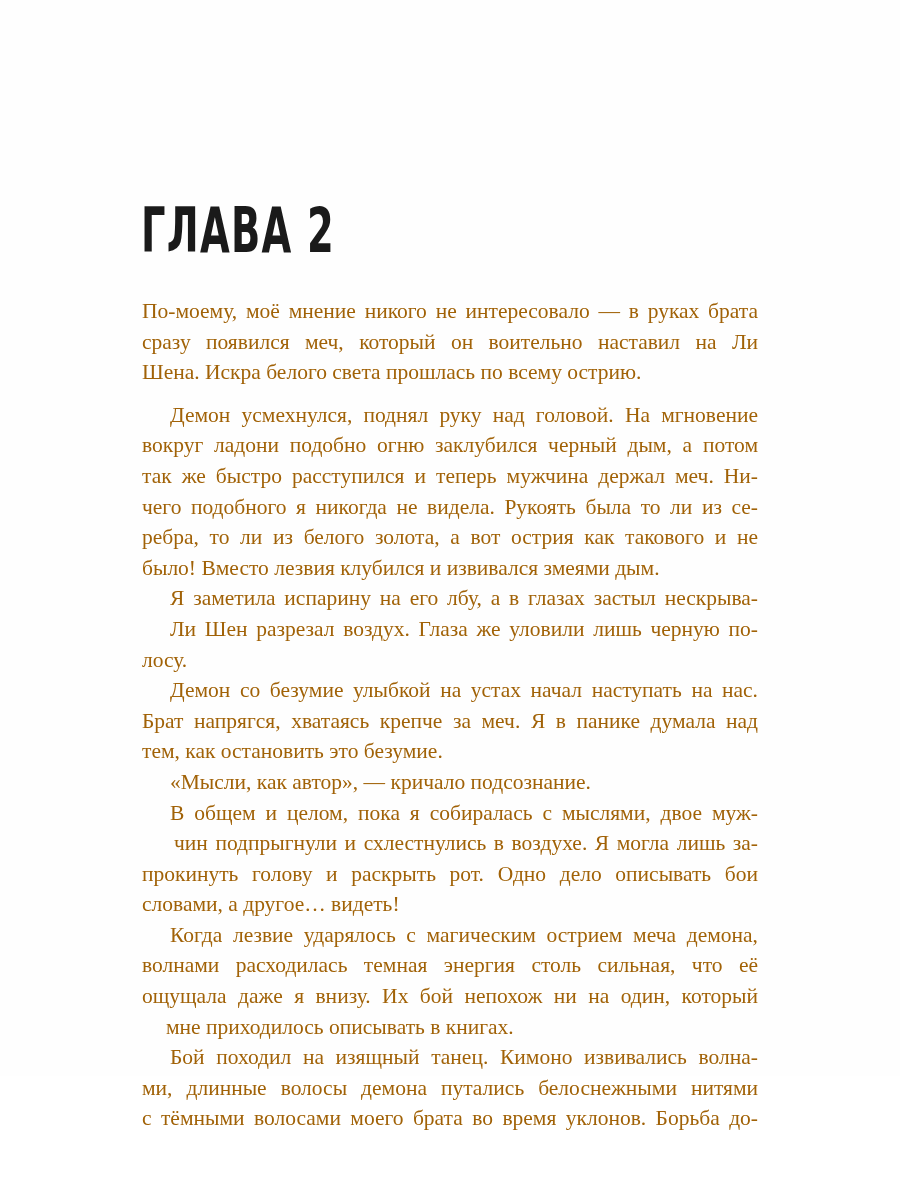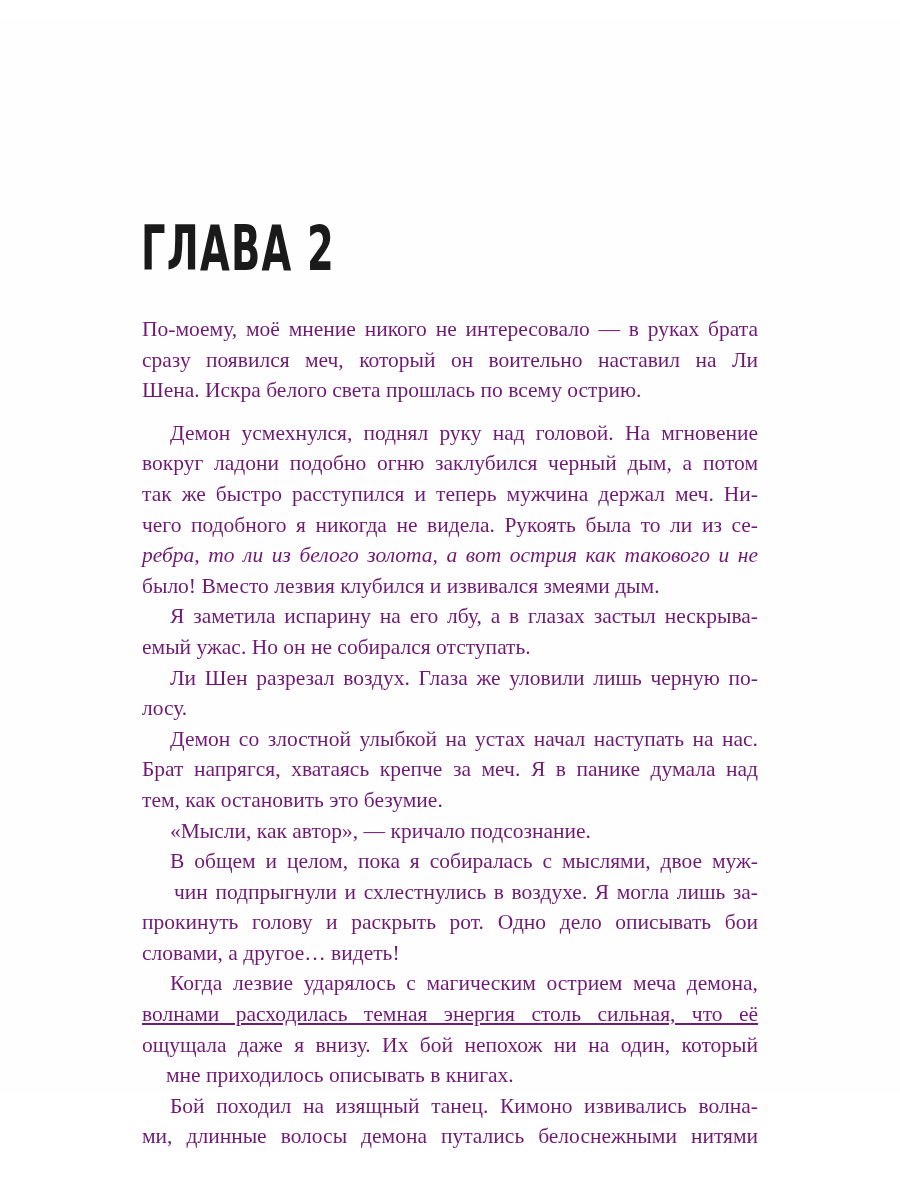--- a/index.html
+++ b/index.html
@@ -1,29 +1,29 @@
 <!DOCTYPE html>
 <html><head>
   <meta charset="utf-8">
   <style>
     html, body { margin: 0; padding: 0; background: #ffffff; }
     body { width: 900px; height: 1200px; position: relative; overflow: hidden; }
-    .page { position: absolute; left: 0; top: 18px; width: 900px; height: 1076px; background: #fefefe; }
+    .page { position: absolute; left: 0; top: 0; width: 900px; height: 1076px; background: #fefefe; }
     .chapter-title {
       position: absolute; left: 141px; top: 196px;
       font-family: "DejaVu Sans", sans-serif;
       font-size: 62px; line-height: 70px; font-weight: 700;
       color: #1a1a1a; letter-spacing: 2px;
       transform: scaleX(0.62); transform-origin: left top;
       white-space: nowrap;
     }
     .body-text {
       position: absolute; left: 142px; top: 296px; width: 616px;
       font-family: "Liberation Serif", serif;
-      font-size: 21.5px; color: #701a75;
+      font-size: 21.5px; color: #a16207;
     }
     .line {
       height: 30.6px; line-height: 30.6px;
       white-space: nowrap; text-align: justify; text-align-last: justify;
     }
     .line.indent { text-indent: 28px; }
     .line.last { text-align-last: left; }
   </style>
 </head>
 <body>
@@ -31,34 +31,34 @@
 <div class="page">
   <div class="chapter-title">ГЛАВА 2</div>
   <div class="body-text" id="body-text">
       <div class="line" style="white-space: normal;">По-моему, моё мнение никого не интересовало — в руках брата</div>
       <div class="line" style="white-space: normal;">сразу появился меч, который он воительно наставил на Ли</div>
       <div class="line last" style="white-space: normal;">Шена. Искра белого света прошлась по всему острию.</div>
       <div class="line indent" style="white-space: normal; margin-top: 12px;">Демон усмехнулся, поднял руку над головой. На мгновение</div>
       <div class="line" style="white-space: normal;">вокруг ладони подобно огню заклубился черный дым, а потом</div>
       <div class="line" style="white-space: normal;">так же быстро расступился и теперь мужчина держал меч. Ни-</div>
       <div class="line" style="white-space: normal;">чего подобного я никогда не видела. Рукоять была то ли из се-</div>
-      <div class="line" style="white-space: normal; font-style: italic;">ребра, то ли из белого золота, а вот острия как такового и не</div>
+      <div class="line" style="white-space: normal;">ребра, то ли из белого золота, а вот острия как такового и не</div>
       <div class="line last" style="white-space: normal;">было! Вместо лезвия клубился и извивался змеями дым.</div>
       <div class="line indent" style="white-space: normal;">Я заметила испарину на его лбу, а в глазах застыл нескрыва-</div>
-      <div class="line last" style="white-space: normal;">емый ужас. Но он не собирался отступать.</div>
       <div class="line indent" style="white-space: normal;">Ли Шен разрезал воздух. Глаза же уловили лишь черную по-</div>
       <div class="line last" style="white-space: normal;">лосу.</div>
-      <div class="line indent" style="white-space: normal;">Демон со злостной улыбкой на устах начал наступать на нас.</div>
+      <div class="line indent" style="white-space: normal;">Демон со безумие улыбкой на устах начал наступать на нас.</div>
       <div class="line" style="white-space: normal;">Брат напрягся, хватаясь крепче за меч.  Я в панике думала над</div>
       <div class="line last" style="white-space: normal;">тем, как остановить это безумие.</div>
       <div class="line indent last" style="white-space: normal;">«Мысли, как автор», — кричало подсознание.</div>
       <div class="line indent" style="white-space: normal;">В общем и целом, пока я собиралась с мыслями, двое муж-</div>
       <div class="line" style="white-space: normal; margin-left: 32px;">чин подпрыгнули и схлестнулись в воздухе. Я могла лишь за-</div>
       <div class="line" style="white-space: normal;">прокинуть голову и раскрыть рот. Одно дело описывать бои</div>
       <div class="line last" style="white-space: normal;">словами, а другое… видеть!</div>
       <div class="line indent" style="white-space: normal;">Когда лезвие ударялось с магическим острием меча демона,</div>
-      <div class="line" style="white-space: normal; text-decoration: underline;">волнами расходилась темная энергия столь сильная, что её</div>
+      <div class="line" style="white-space: normal;">волнами расходилась темная энергия столь сильная, что её</div>
       <div class="line" style="white-space: normal;">ощущала даже я внизу. Их бой непохож ни на один, который</div>
       <div class="line last" style="white-space: normal; margin-left: 24px;">мне приходилось описывать в книгах.</div>
       <div class="line indent" style="white-space: normal;">Бой походил на изящный танец. Кимоно извивались волна-</div>
       <div class="line" style="white-space: normal;">ми, длинные волосы демона путались белоснежными нитями</div>
+      <div class="line" style="white-space: normal;">с тёмными волосами моего брата во время уклонов. Борьба до-</div>
     </div>
 </div>
 
 </body></html>

